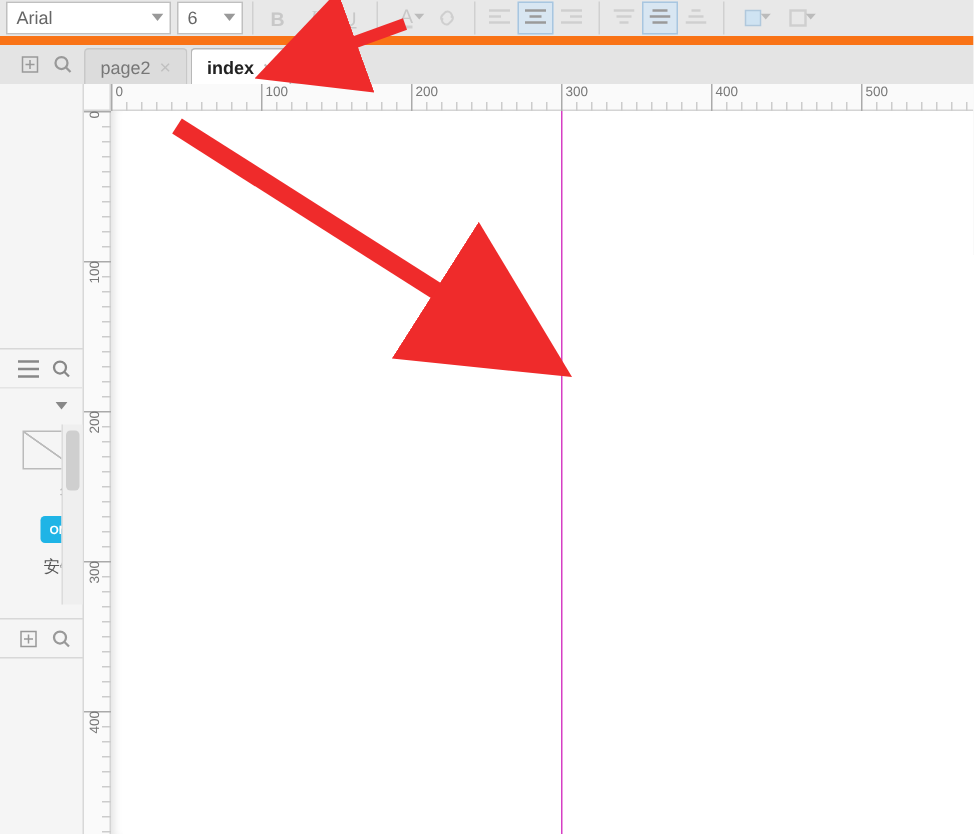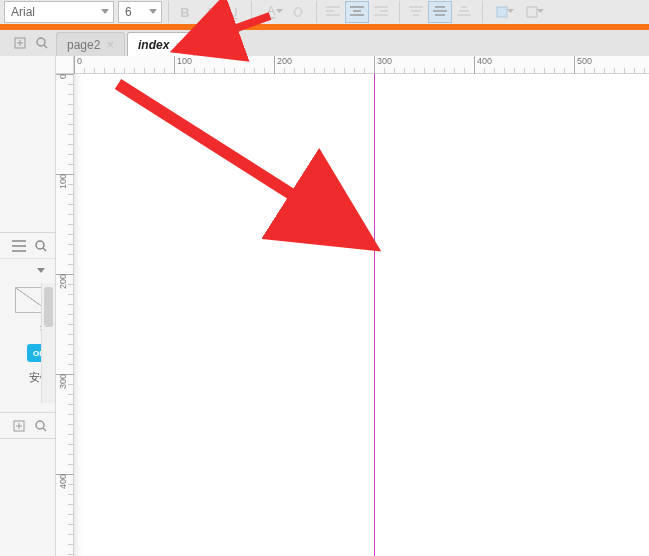--- a/index.html
+++ b/index.html
@@ -102,21 +102,20 @@
     margin-top:2px;
   }
   .tab.active {
     background:#fff;
     color:#222;
     font-weight:bold;
     border-color:#b8b8b8;
     position:relative;
     top:1px;
     height:25px;
-    font-style:italic;
   }
   .tab .close { color:#c0c0c0; font-size:13px; cursor:pointer; }
 
   
   .side-panel {
     position:absolute;
     left:0; width:56px;
     background:#f5f5f5;
     border-right:1px solid #d8d8d8;
   }

